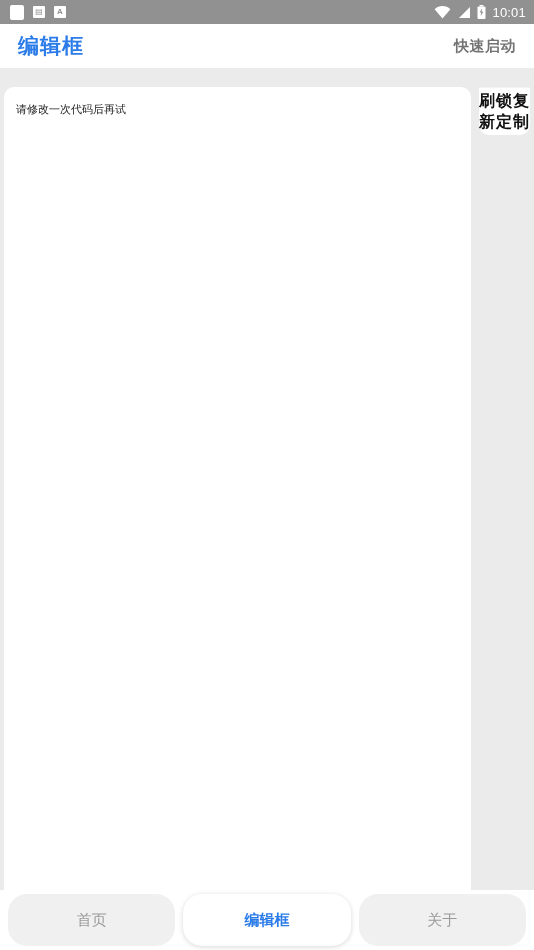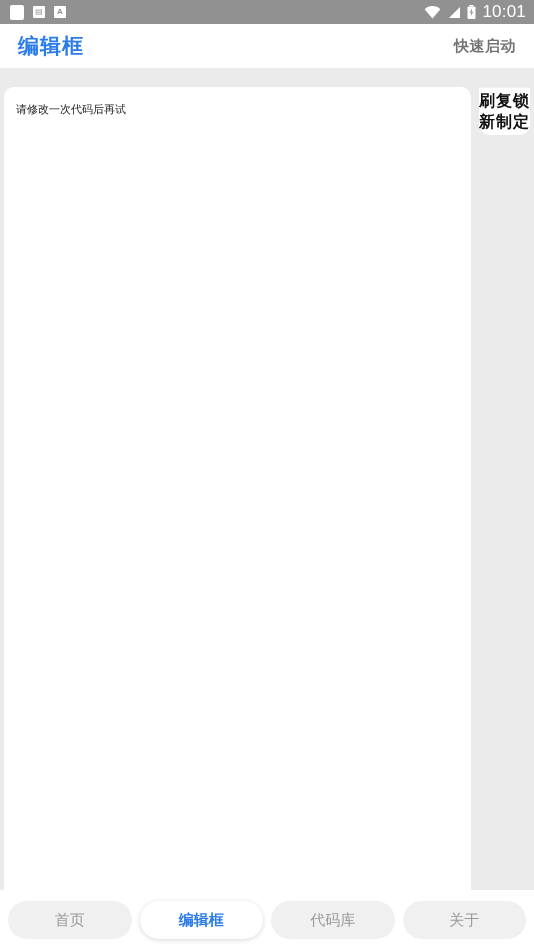--- a/index.html
+++ b/index.html
@@ -28,21 +28,21 @@
     width:12px; height:12px; background:#ffffff; border-radius:1px;
     display:flex; align-items:center; justify-content:center;
     color:#919191; font-size:8px; line-height:1; font-weight:bold;
   }
   .status-right{
     margin-left:auto; display:flex; align-items:center; gap:6px;
   }
   .ico-wifi{ display:block; }
   .ico-signal{ display:block; }
   .ico-batt{ display:block; }
-  .clock{ font-size:17px; letter-spacing:0.2px; color:#ffffff; }
+  .clock{ font-size:13px; letter-spacing:0.2px; color:#ffffff; }
 
   
   .app-header{
     flex:0 0 44px; height:44px;
     background:#ffffff;
     display:flex; align-items:center;
     padding:0 18px;
   }
   .app-title{
     font-size:21px; font-weight:bold; color:#2b7ce9; letter-spacing:1px;
@@ -99,21 +99,21 @@
 
   
   .tab-bar{
     flex:0 0 60px; height:60px;
     background:#ffffff;
     display:flex; align-items:center;
     padding:0 8px; gap:8px;
   }
   .tab{
     flex:1 1 0;
-    height:38px;
+    height:52px;
     border-radius:19px;
     background:#f0f0f0;
     display:flex; align-items:center; justify-content:center;
     font-size:15px; color:#9a9a9a;
     cursor:pointer; user-select:none;
   }
   .tab.active{
     background:#ffffff;
     color:#2b7ce9;
     font-weight:bold;
@@ -151,23 +151,22 @@
 </div>
 
 <div class="page">
 
   <div class="editor-card">
     <div class="editor-text" placeholder="请输入代码">请修改一次代码后再试</div>
   </div>
 
   <div class="action-bar">
     <div class="action-btn">刷新</div>
+    <div class="action-btn">锁定</div>
     <div class="action-btn">复制</div>
-    <div class="action-btn">锁定</div>
   </div>
 </div>
 
 <div class="tab-bar">
   <div class="tab">首页</div>
   <div class="tab active">编辑框</div>
-  <div class="tab">代码库</div>
   <div class="tab">关于</div>
 </div>
 
 </body></html>

